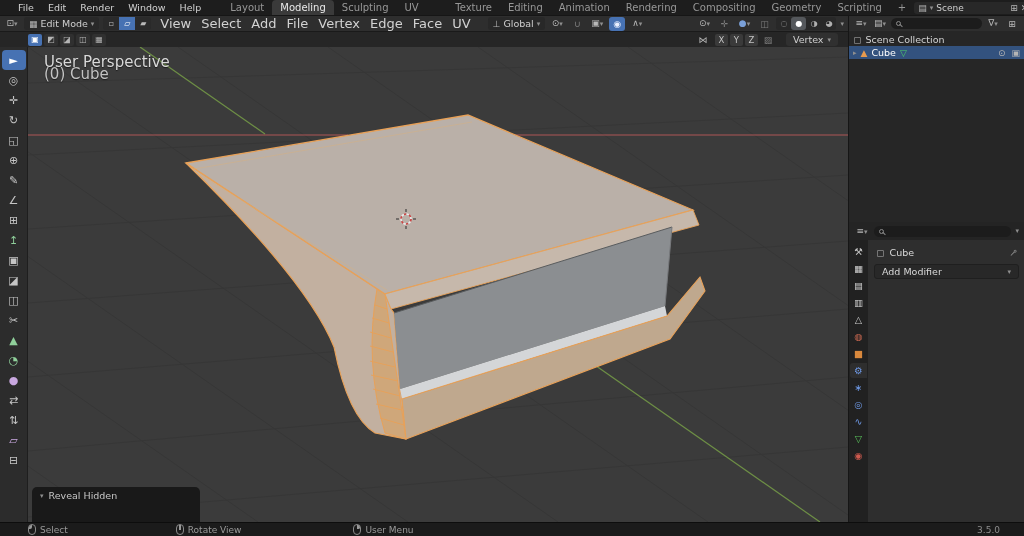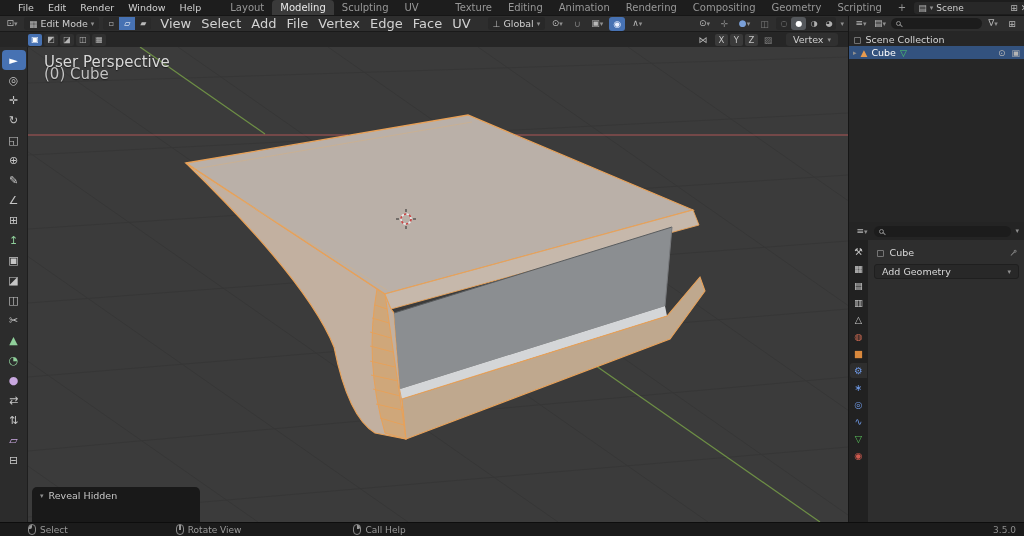--- a/index.html
+++ b/index.html
@@ -106,21 +106,21 @@
   
   #statusbar { left:0; top:522px; width:1024px; height:14px; background:#1b1b1b;
                border-top:1px solid #0d0d0d; font-size:9px; color:#9a9a9a; }
   .sb-item { display:flex; align-items:center; }
   .mouse { display:inline-block; width:8px; height:11px; border:1px solid #8a8a8a; border-radius:4px;
            margin-right:4px; position:relative; }
   .mouse i { position:absolute; background:#9a9a9a; }
   .mouse.lmb i { left:0; top:0; width:3px; height:4px; border-radius:3px 0 2px 0; }
   .mouse.mmb i { left:2px; top:0; width:2px; height:5px; }
   .mouse.rmb i { right:0; top:0; width:3px; height:4px; border-radius:0 3px 2px 0; }
-  #version { margin-left:auto; margin-right:8px; color:#8d8d8d; }
+  #version { margin-left:auto; margin-right:24px; color:#8d8d8d; }
 </style>
 </head>
 <body>
 
 <div class="bar" id="topbar">
   <span class="logo"></span>
   <div style="display:flex">
 
   <span class="menu-item">File</span>
       <span class="menu-item">Edit</span>
@@ -428,21 +428,21 @@
       <span class="ptab" style="color: rgb(88, 193, 90);">▽</span>
       <span class="ptab" style="color: rgb(207, 90, 78);">◉</span>
     </div>
   <div id="propcontent">
     <div class="crumb">
       <span class="glyph">▢</span>
       <span>Cube</span>
       <span class="pin">⊸</span>
     </div>
     <div id="addmod">
-      <span>Add Geometry</span>
+      <span>Add Modifier</span>
       <span class="dd">▾</span>
     </div>
   </div>
 </div>
 
 <div class="bar" id="statusbar">
   <span class="sb-item" style="margin-left:28px">
     <span class="mouse lmb">
         <i></i>
       </span>
@@ -451,16 +451,16 @@
   <span class="sb-item" style="margin-left:108px">
     <span class="mouse mmb">
         <i></i>
       </span>
     <span>Rotate View</span>
   </span>
   <span class="sb-item" style="margin-left:112px">
     <span class="mouse rmb">
         <i></i>
       </span>
-    <span>Call Help</span>
+    <span>User Menu</span>
   </span>
   <span id="version">3.5.0</span>
 </div>
 
 </body></html>

